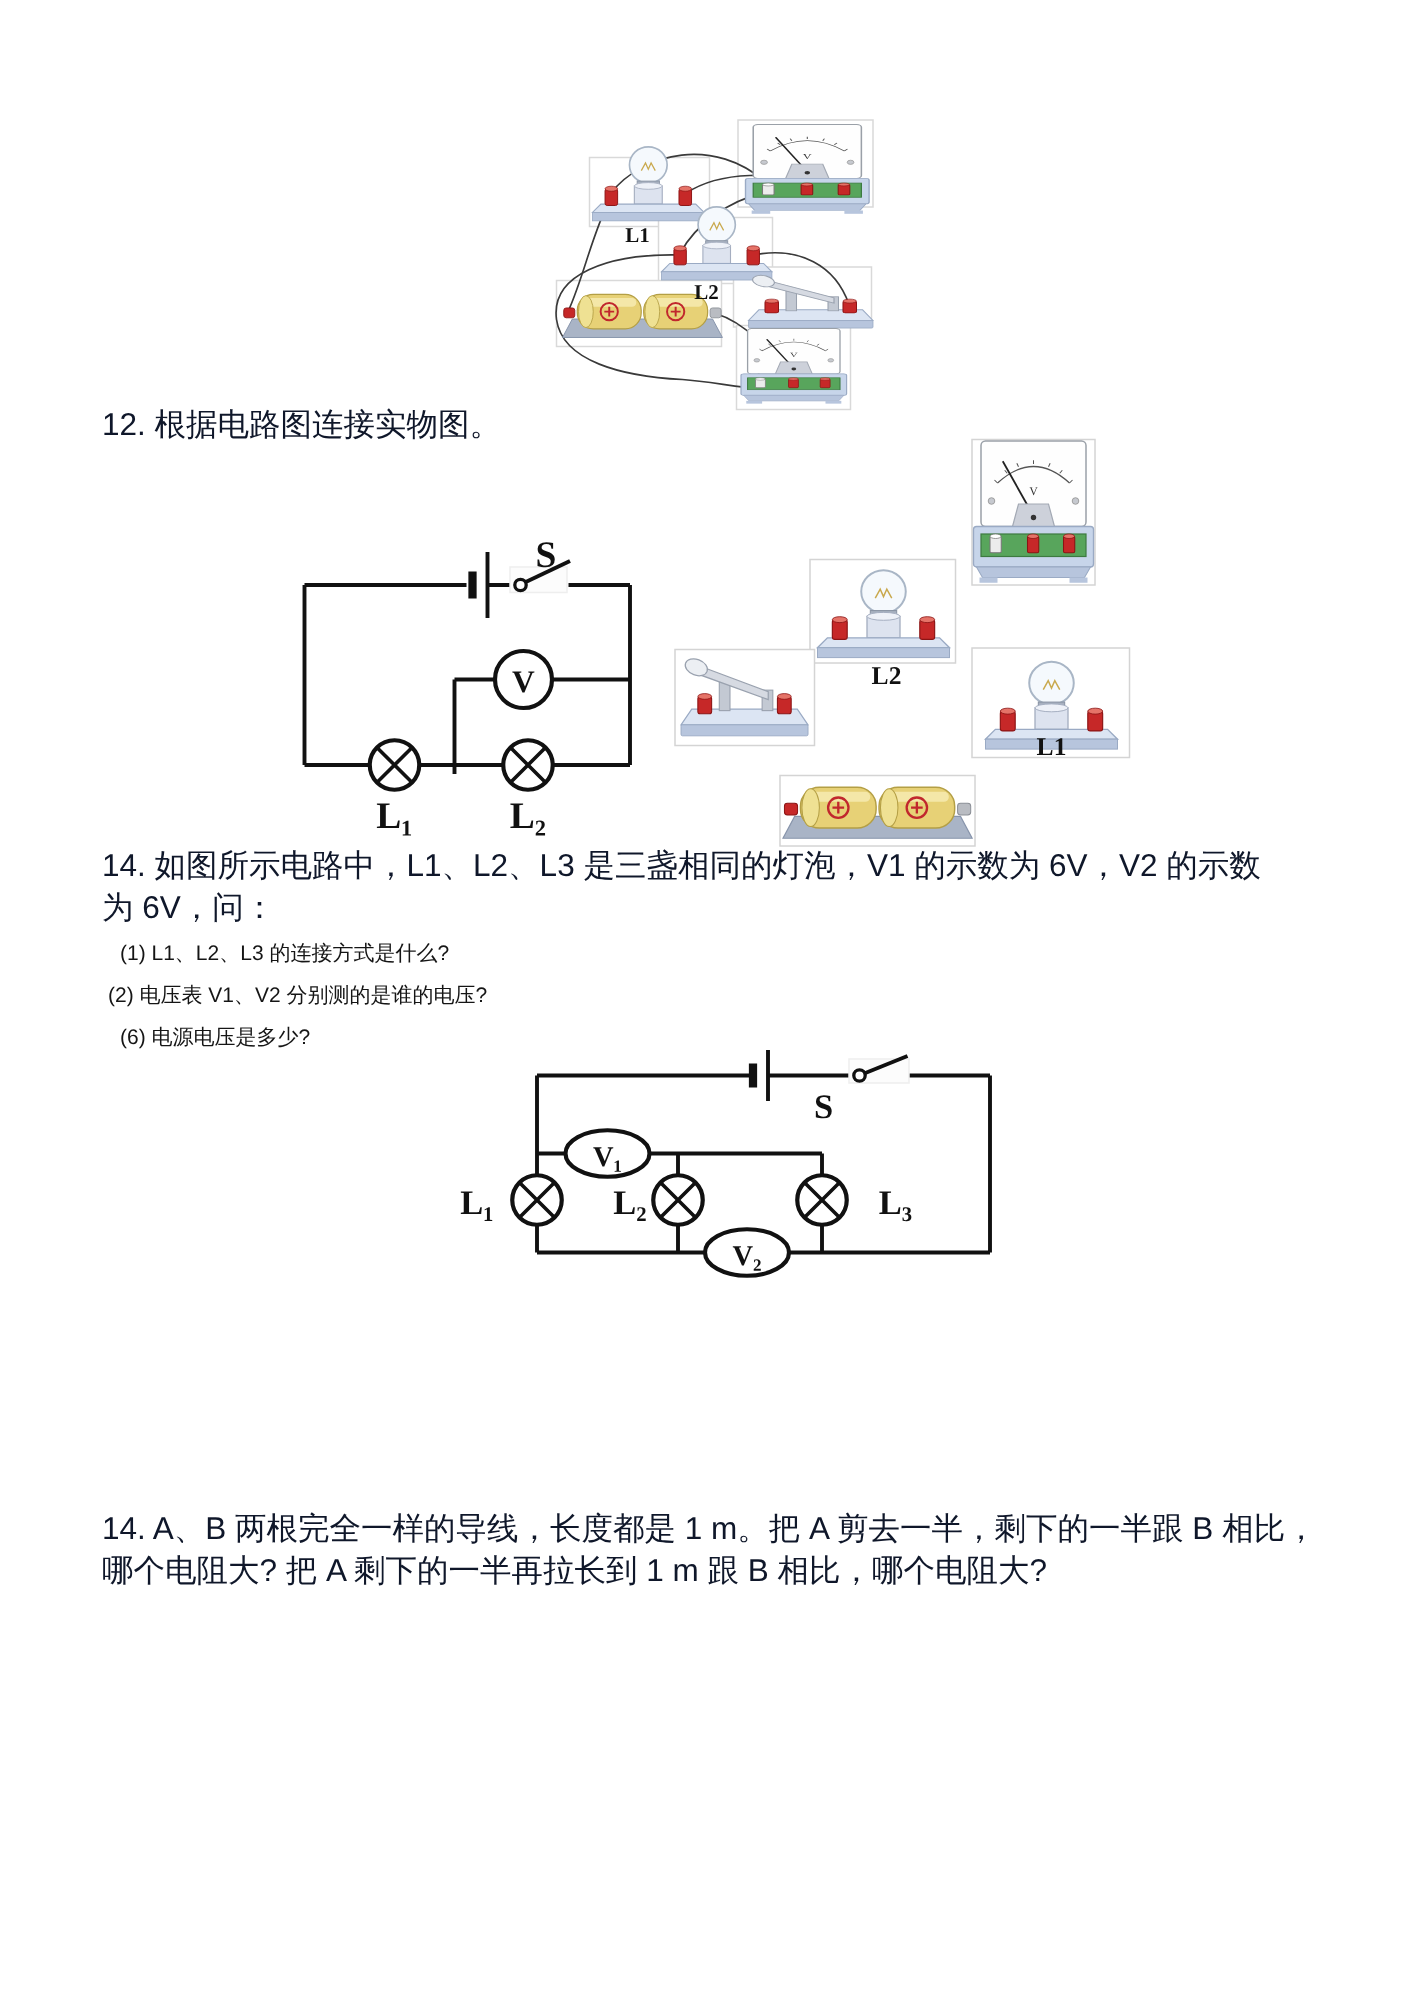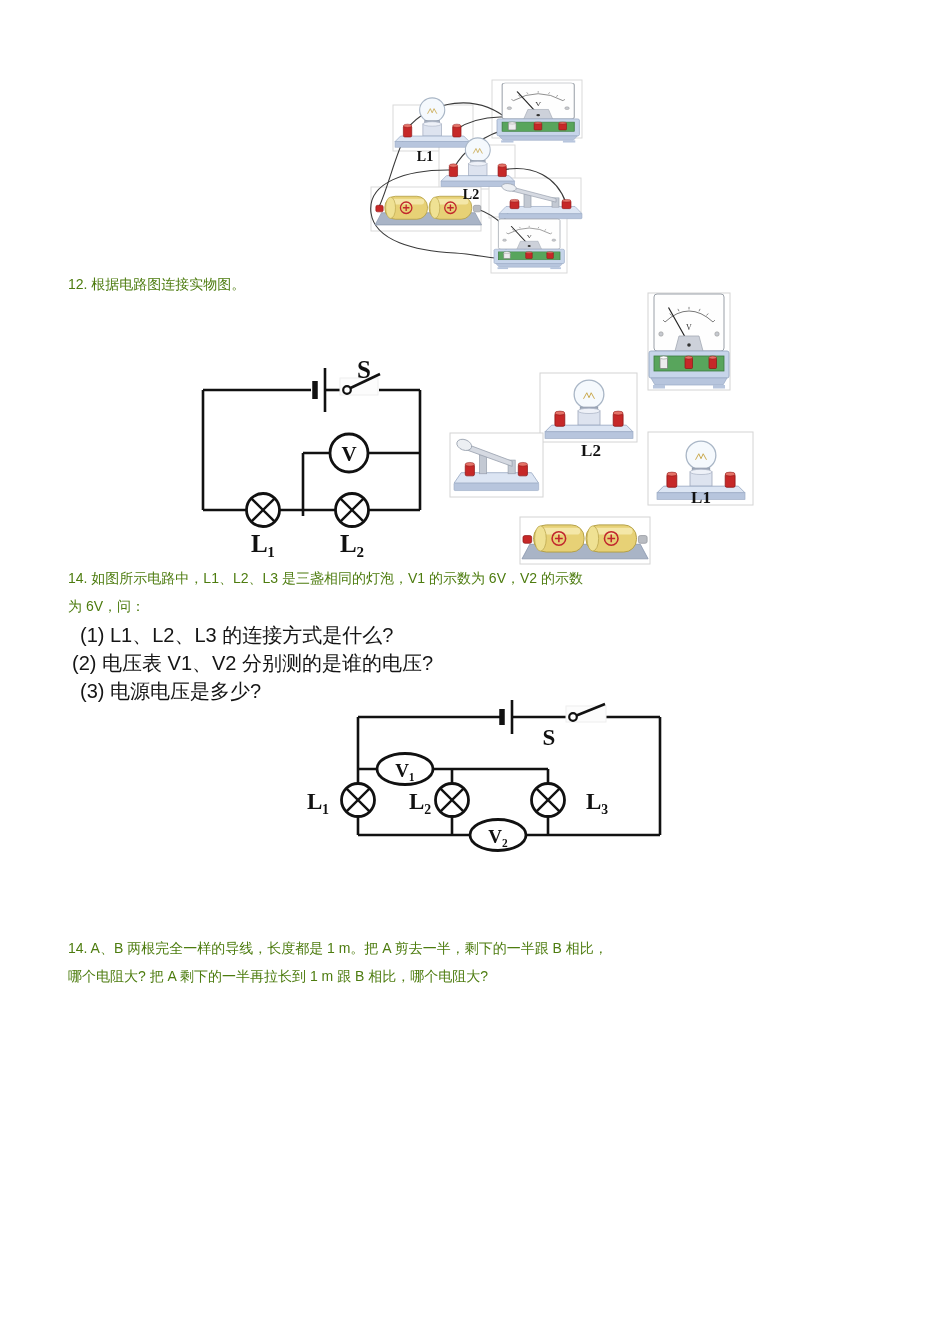--- a/index.html
+++ b/index.html
@@ -2,22 +2,22 @@
 <html><head>
 <meta charset="utf-8">
 <style>
   html,body{margin:0;padding:0;}
   body{
     width:950px;height:1344px;background:#ffffff;position:relative;
     font-family:"Liberation Sans","DejaVu Sans",sans-serif;color:#111;
     overflow:hidden;
   }
   .abs{position:absolute;}
-  .qtext{font-size:14px;line-height:28px;white-space:pre-line;color:#4d7c0f;}
-  .sub{font-size:20px;line-height:27px;color:#151515;}
+  .qtext{font-size:21px;line-height:28px;white-space:pre-line;color:#0f172a;}
+  .sub{font-size:14px;line-height:27px;color:#151515;}
   svg text.cir{
     font-family:"Liberation Serif","DejaVu Serif",serif;
     font-weight:bold;fill:#111;
   }
   svg text.photolbl{
     font-family:"Liberation Serif","DejaVu Serif",serif;
     font-weight:bold;fill:#111;
   }
 </style>
 </head>
@@ -181,21 +181,21 @@
   <use href="#cmp-switch" transform="translate(8,147) scale(1.02,1.05)"></use>
   <use href="#cmp-bulb" transform="translate(212,150) scale(1.1)"></use>
   <text class="photolbl" x="256" y="213" font-size="17" text-anchor="middle">L1</text>
   <use href="#cmp-battery" transform="translate(77,231) scale(0.97)"></use>
 </svg>
 
 <div class="abs qtext" style="left:68px;top:564px;width:845px">14. 如图所示电路中，L1、L2、L3 是三盏相同的灯泡，V1 的示数为 6V，V2 的示数
 为 6V，问：</div>
 <div class="abs sub" style="left:80px;top:622px;width:800px">(1) L1、L2、L3 的连接方式是什么?</div>
 <div class="abs sub" style="left:72px;top:650px;width:800px">(2) 电压表 V1、V2 分别测的是谁的电压?</div>
-<div class="abs sub" style="left:80px;top:678px;width:800px">(3) 电源电压是多少?</div>
+<div class="abs sub" style="left:80px;top:678px;width:800px">(6) 电源电压是多少?</div>
 
 <svg class="abs" style="left:296px;top:698px" width="379" height="170" viewBox="0 0 379 170">
   <g stroke="#111" stroke-width="2.6" fill="none">
     <path d="M62 19 H206"></path>
     <path d="M216 19 H273"></path>
     <path d="M302 19 H364 M364 19 V137 M62 137 H364 M62 19 V137"></path>
     <path d="M62 71 H252 M252 71 V86"></path>
     <path d="M156 71 V86 M156 118.5 V137 M252 118.5 V137"></path>
   </g>
 
@@ -231,14 +231,14 @@
   <text class="cir" x="22" y="111" font-size="23" text-anchor="middle">L₁</text>
   <text class="cir" x="124" y="111" font-size="23" text-anchor="middle">L₂</text>
   <text class="cir" x="301" y="111" font-size="23" text-anchor="middle">L₃</text>
 
   <g>
     <ellipse cx="202" cy="137" rx="28" ry="15.5" fill="#ffffff" stroke="#111" stroke-width="2.8"></ellipse>
     <text class="cir" x="202" y="145" font-size="19" text-anchor="middle">V₂</text>
   </g>
 </svg>
 
-<div class="abs qtext" style="left:68px;top:934px;width:850px">14. A、B 两根完全一样的导线，长度都是 1 m。把 A 剪去一半，剩下的一半跟 B 相比，
+<div class="abs qtext" style="left:68px;top:1006px;width:850px">14. A、B 两根完全一样的导线，长度都是 1 m。把 A 剪去一半，剩下的一半跟 B 相比，
 哪个电阻大? 把 A 剩下的一半再拉长到 1 m 跟 B 相比，哪个电阻大?</div>
 
 </body></html>

